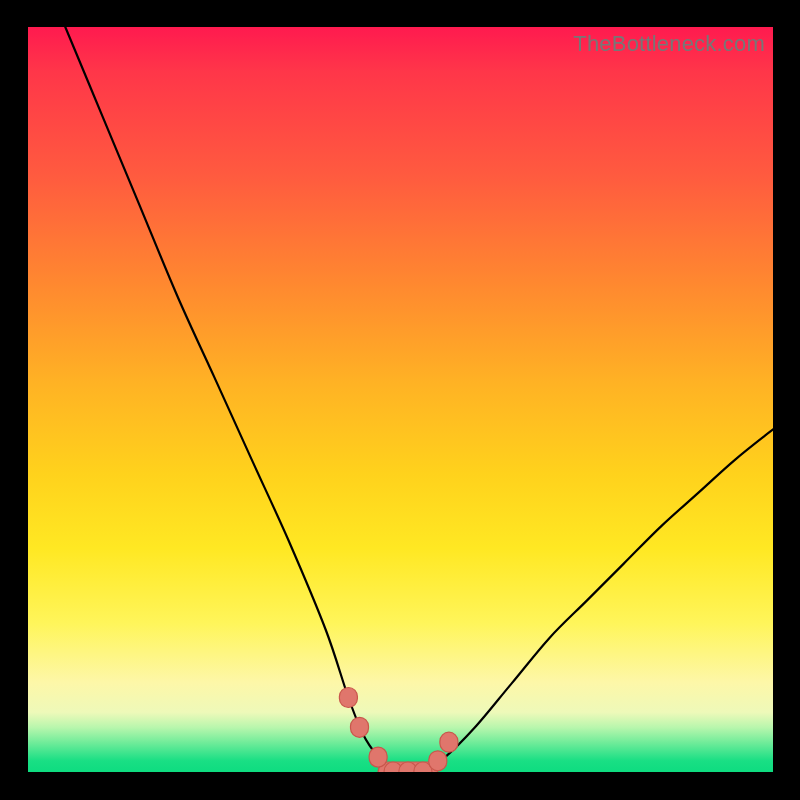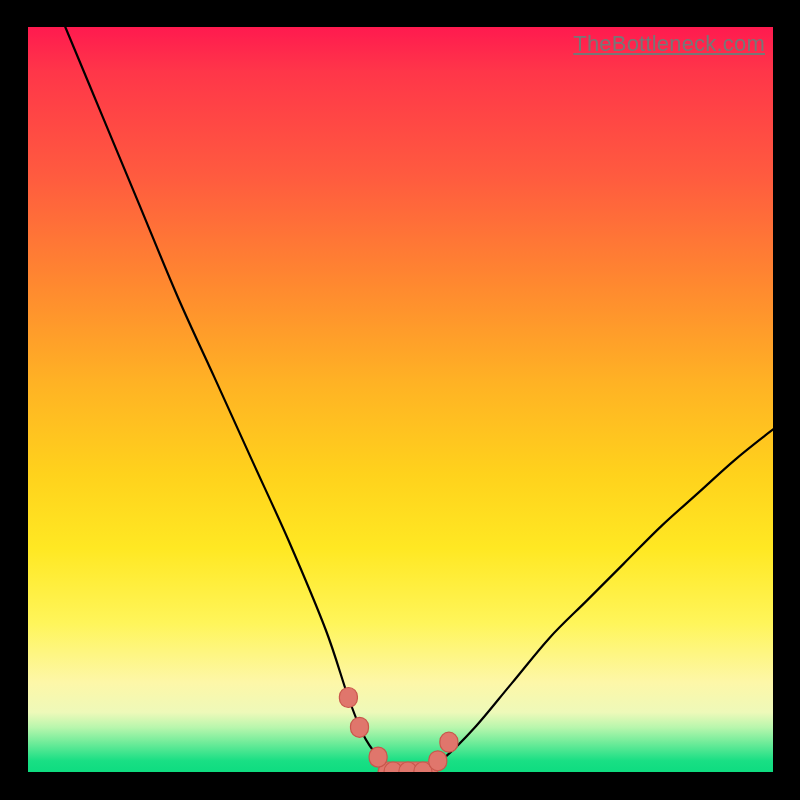--- a/index.html
+++ b/index.html
@@ -46,21 +46,20 @@
   }
   .watermark {
     position: absolute;
     top: 4px;
     right: 8px;
     color: #777;
     font-size: 22px;
     font-weight: 500;
     letter-spacing: 0.2px;
     user-select: none;
-    text-decoration: underline;
   }
   svg.curve {
     position: absolute;
     left: 0;
     top: 0;
     width: 745px;
     height: 745px;
   }
   svg.curve path.line {
     fill: none;

